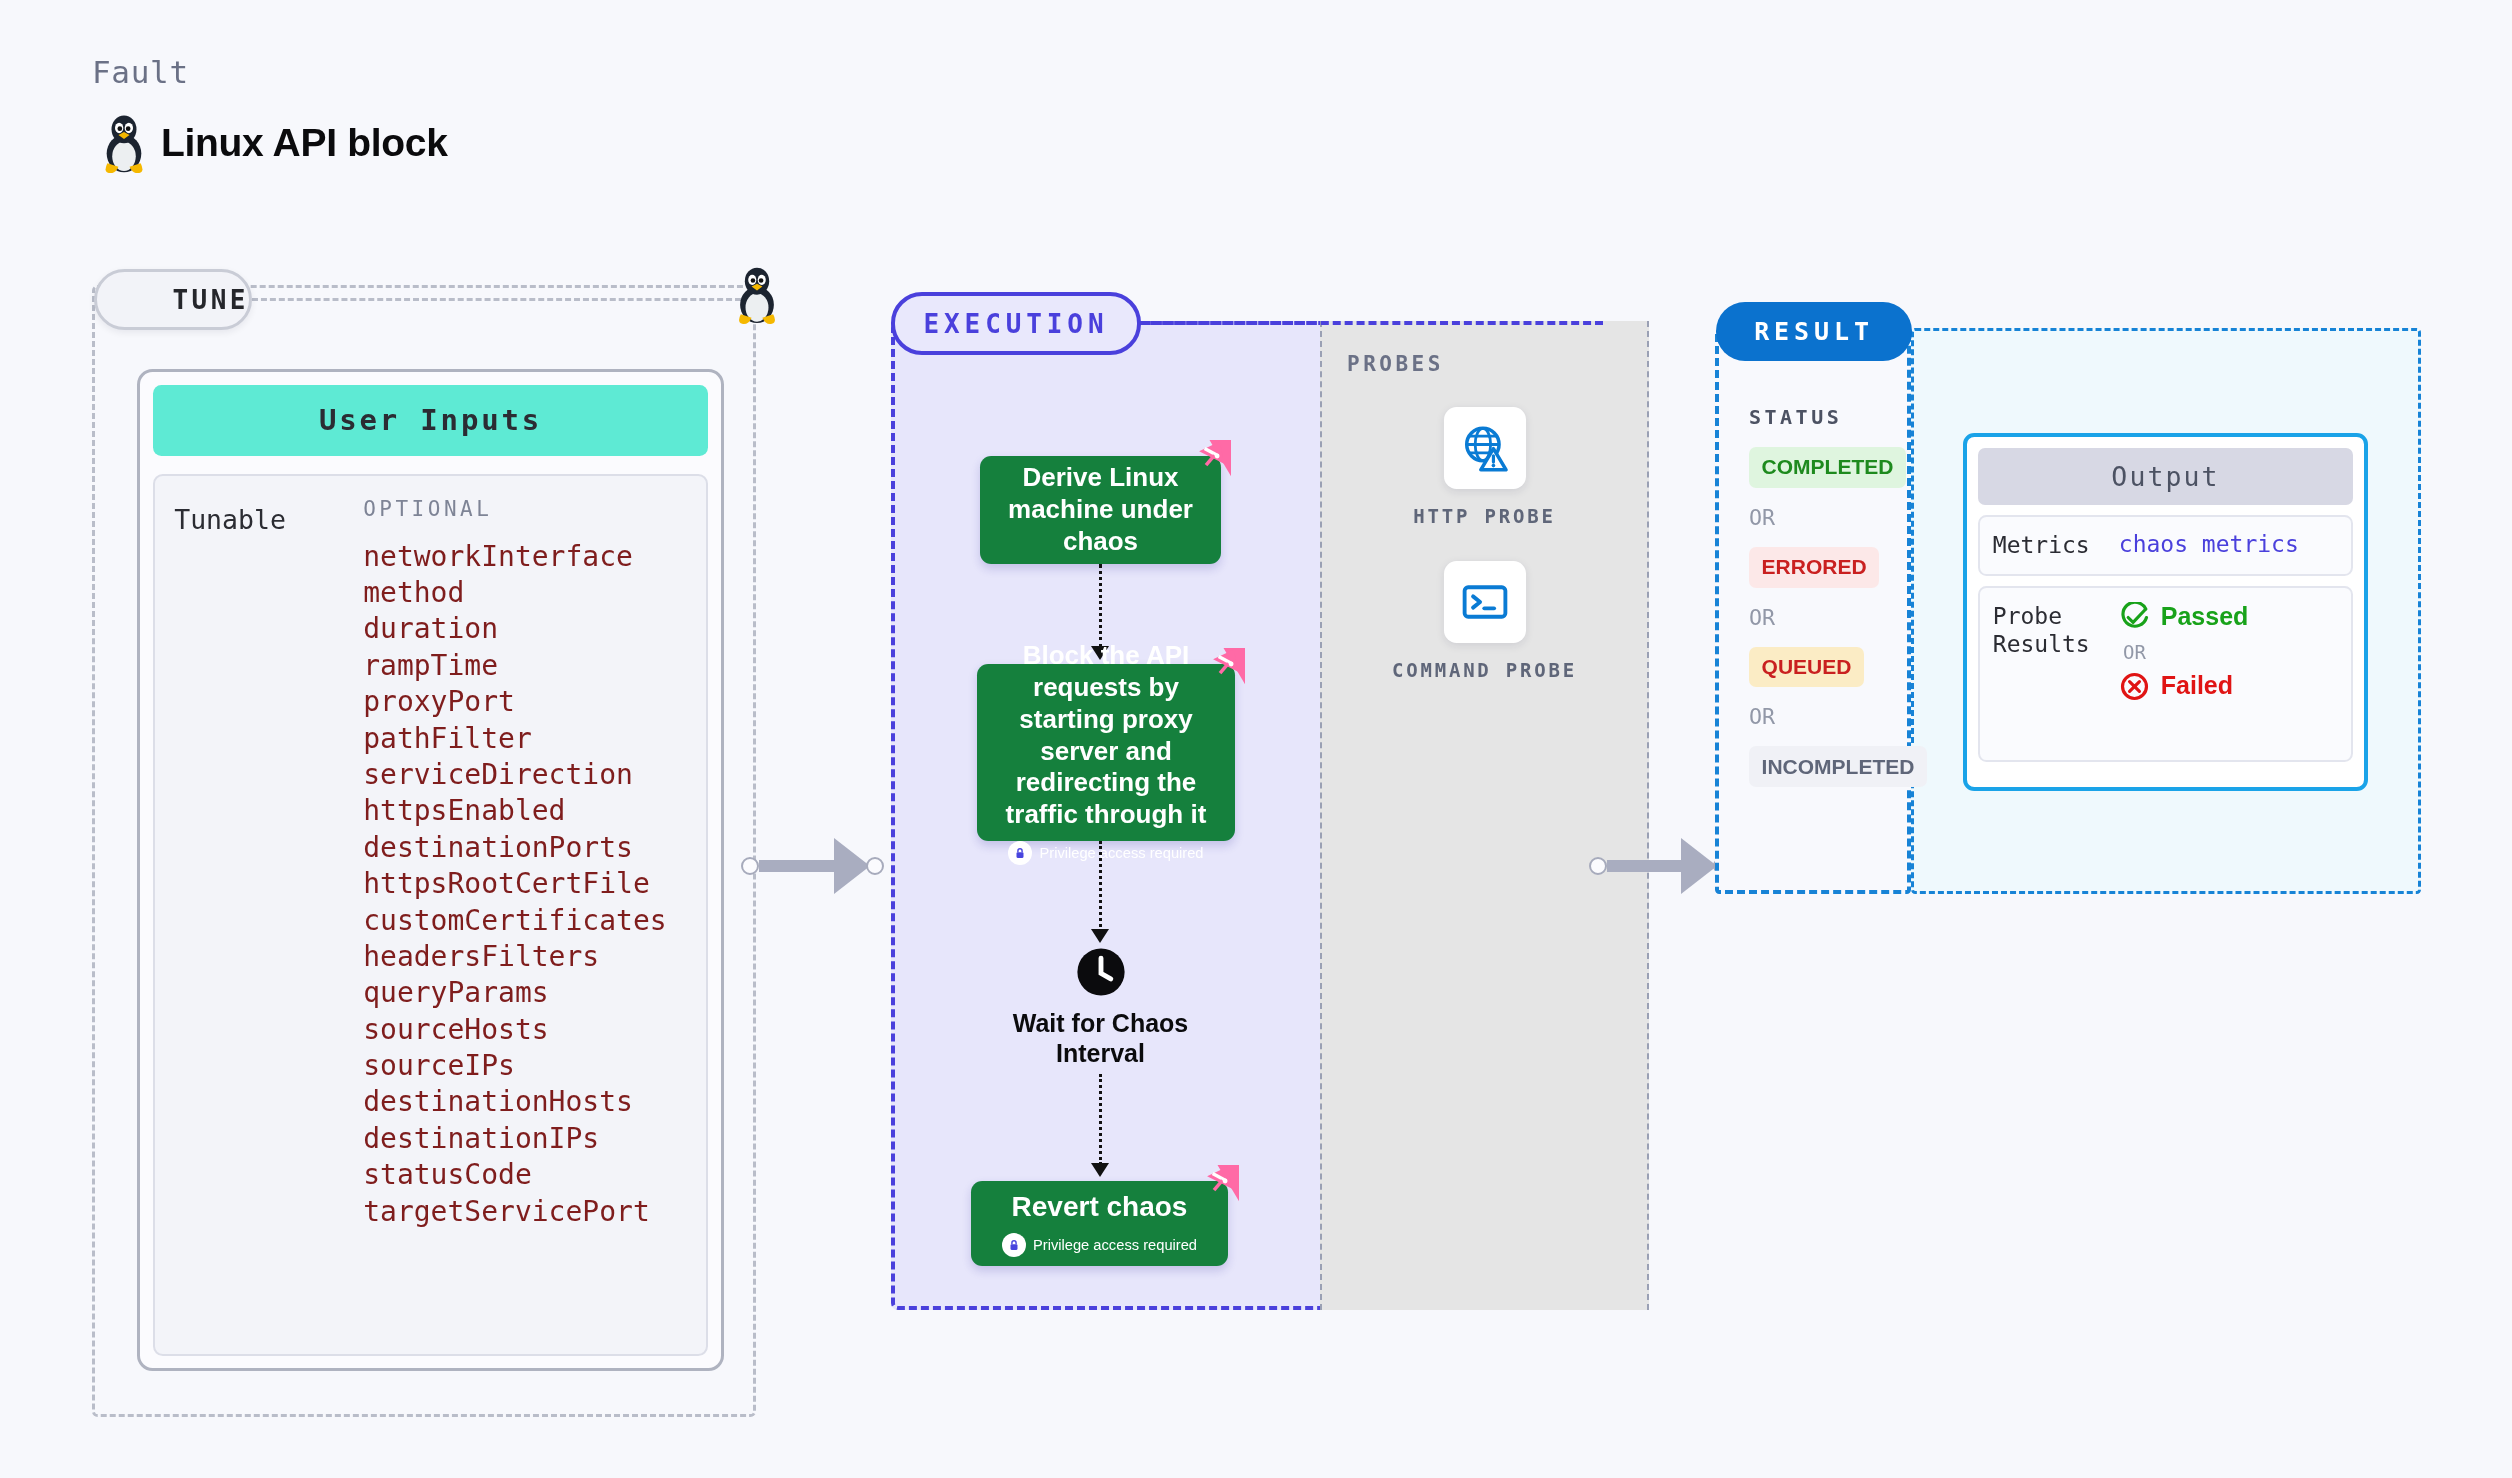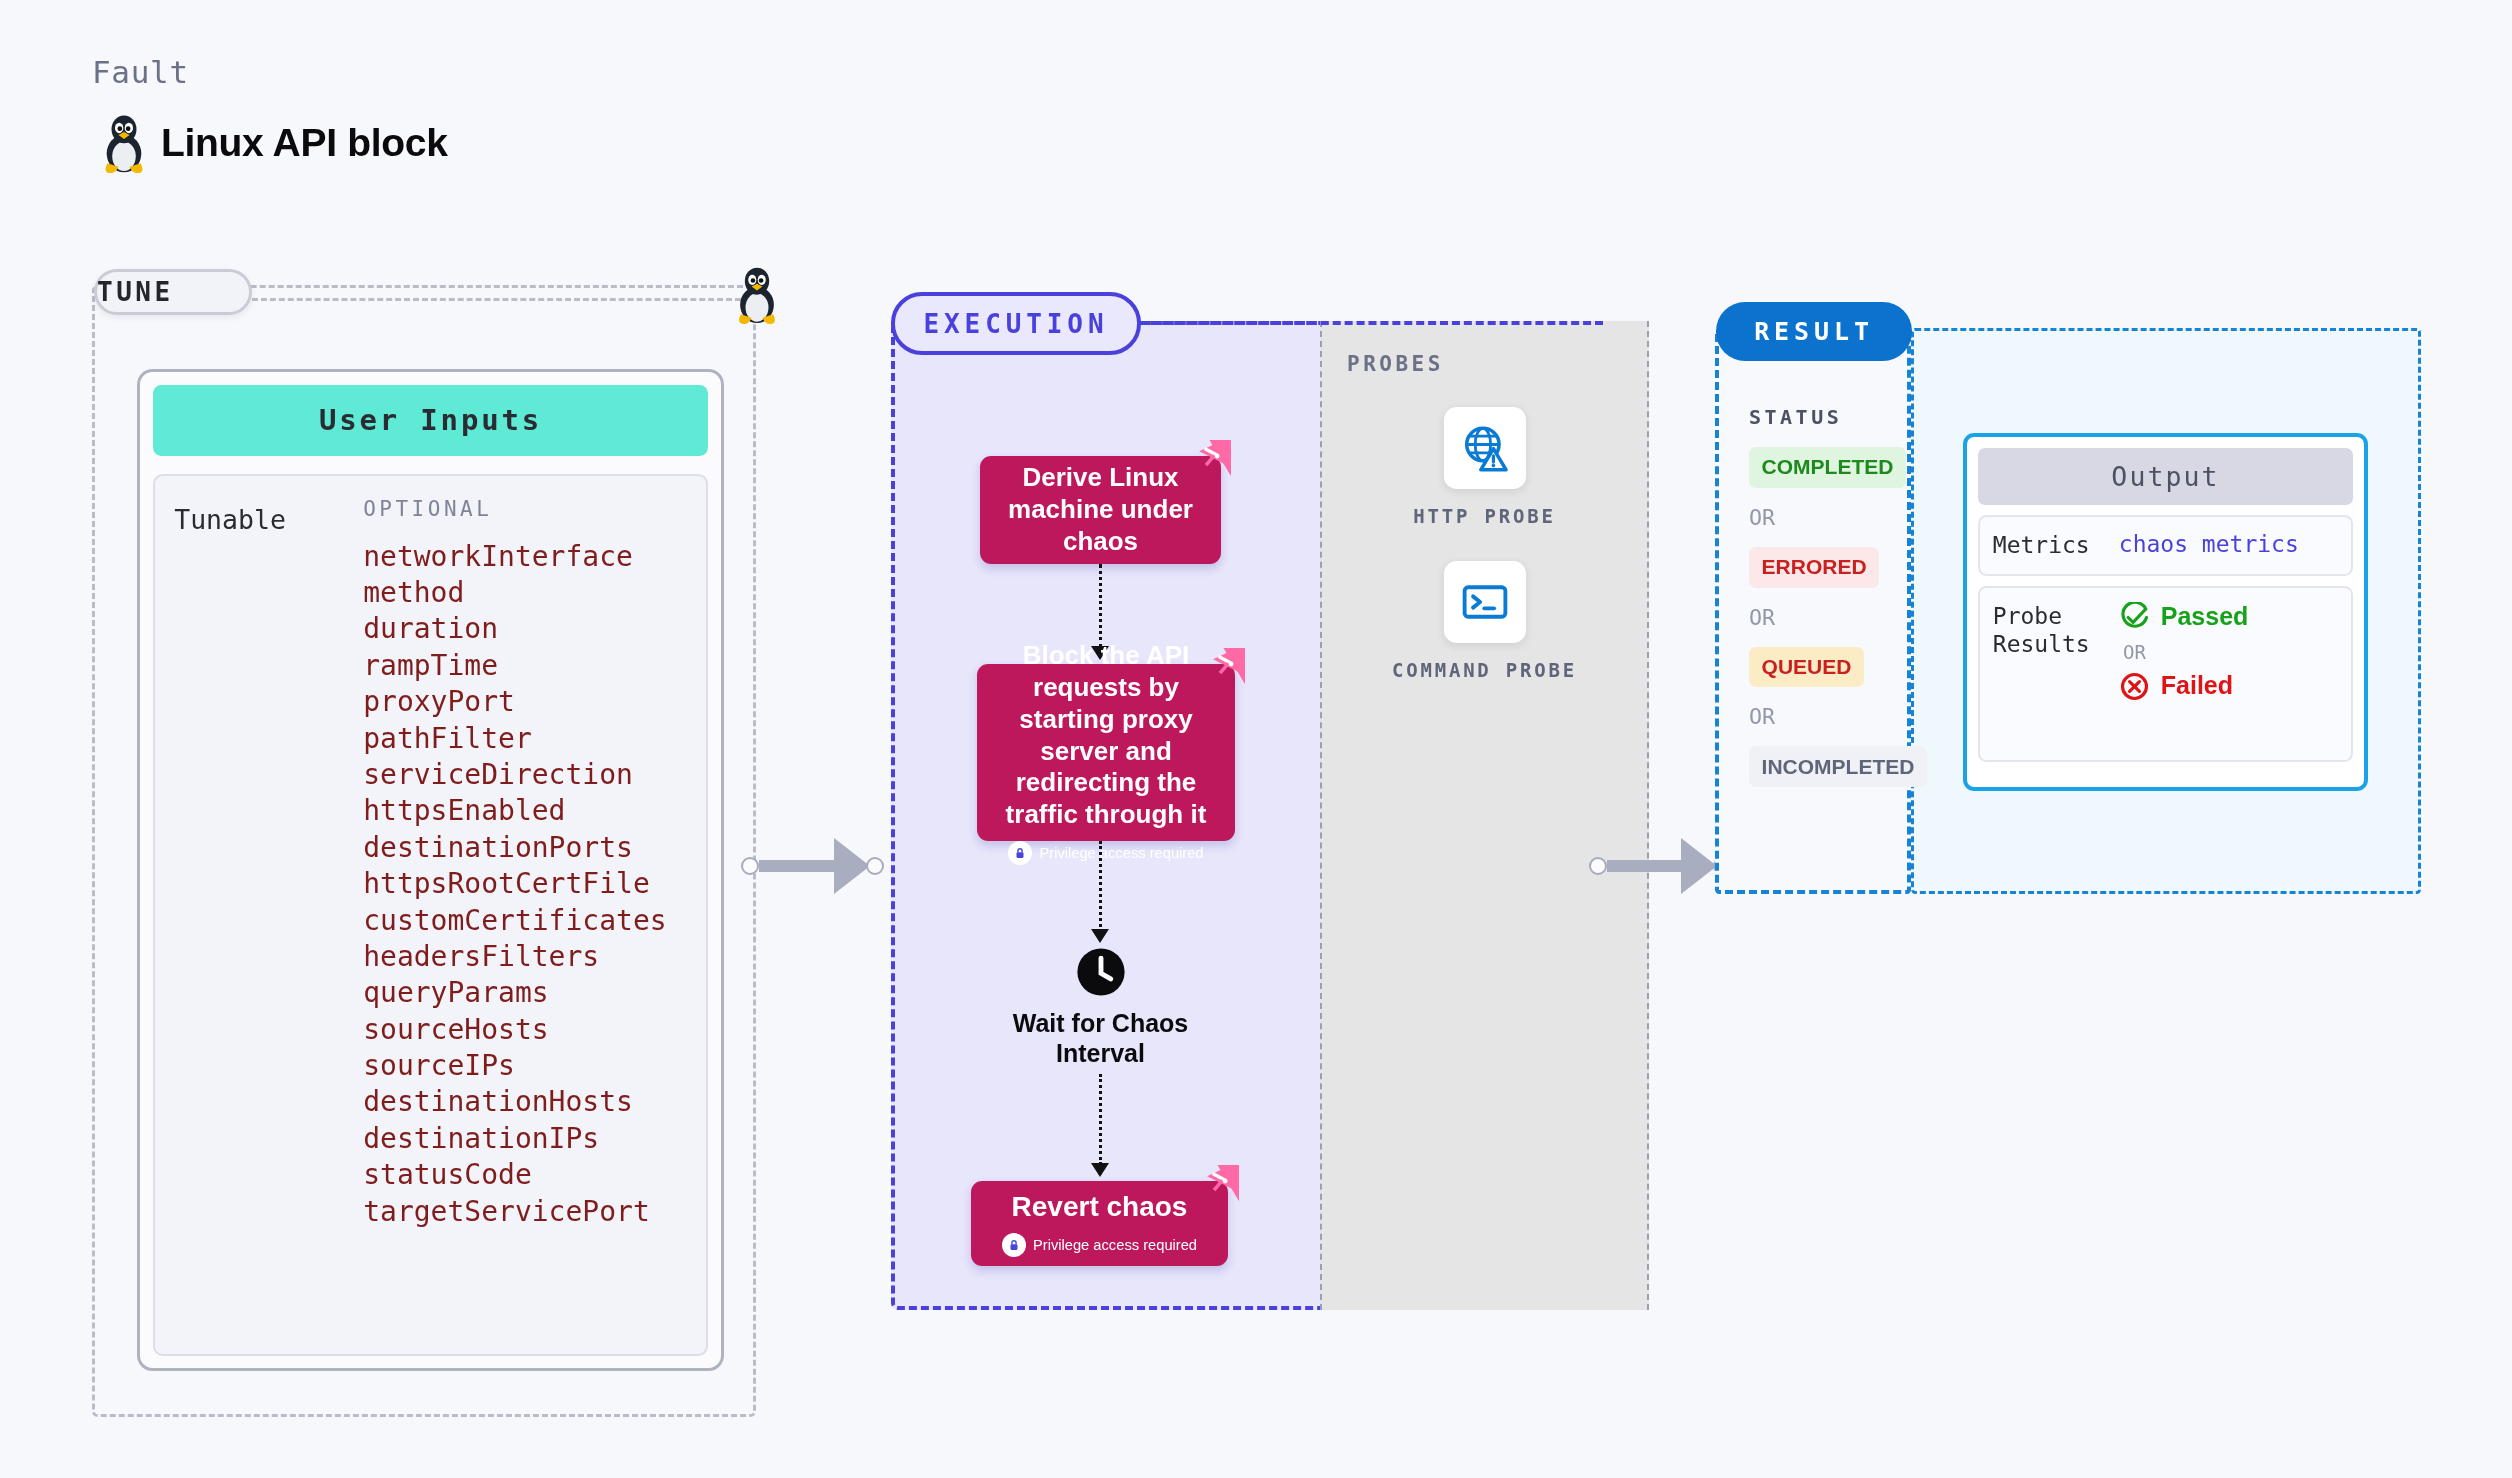--- a/index.html
+++ b/index.html
@@ -23,23 +23,23 @@
   
   .tux { display: block; }
   .stage-box { position: absolute; border-radius: 5.6px; }
 
   .tune-box {
     left: 92px; top: 285px; width: 664px; height: 1132px;
     border: 3.5px dashed #B9BDC9; background: transparent;
   }
   .tune-pill {
     position: absolute; left: 94px; top: 269px;
-    width: 158px; height: 46px; border-radius: 31px;
+    width: 158px; height: 61px; border-radius: 31px;
     background: #F2F3F8; border: 3.5px solid #C9CCD6;
-    display: flex; align-items: center; justify-content: flex-start;
+    display: flex; align-items: center; justify-content: flex-end;
     box-shadow: 0 2.8px 7px rgba(20,20,40,.07);
     z-index: 6;
   }
   .pill-text {
     font-family: "DejaVu Sans Mono", monospace;
     font-size: 26px; font-weight: 700; letter-spacing: 3.5px; color: #25262B;
   }
   .tune-dash-h {
     position: absolute; left: 252px; top: 298px; width: 489px; height: 0;
     border-top: 3.5px dashed #B9BDC9;
@@ -90,21 +90,21 @@
     background: #E9E8FC; border: 4.2px solid #4A40DC;
     display: flex; align-items: center; justify-content: center; z-index: 6;
   }
   .exec-pill .pill-text { color: #4A40DC; font-size: 26px; letter-spacing: 4.9px; }
   .exec-dash-h {
     position: absolute; left: 1142px; top: 321px; width: 461px; height: 0;
     border-top: 4.2px dashed #4A40DC; z-index: 5;
   }
 
   .node {
-    position: absolute; background: #be185d; border-radius: 11.2px;
+    position: absolute; background: #15803d; border-radius: 11.2px;
     color: #fff; text-align: center; font-weight: 700;
     display: flex; flex-direction: column; align-items: center; justify-content: center;
     box-shadow: 0 4.2px 9.8px rgba(40,35,150,.18);
   }
   .node .n-text { font-size: 26px; line-height: 1.22; padding: 0 12.6px; }
   .node .priv {
     display: flex; align-items: center; gap: 7px; margin-top: 9.8px;
     font-size: 14.7px; font-weight: 400;
   }
   .lock-badge {

